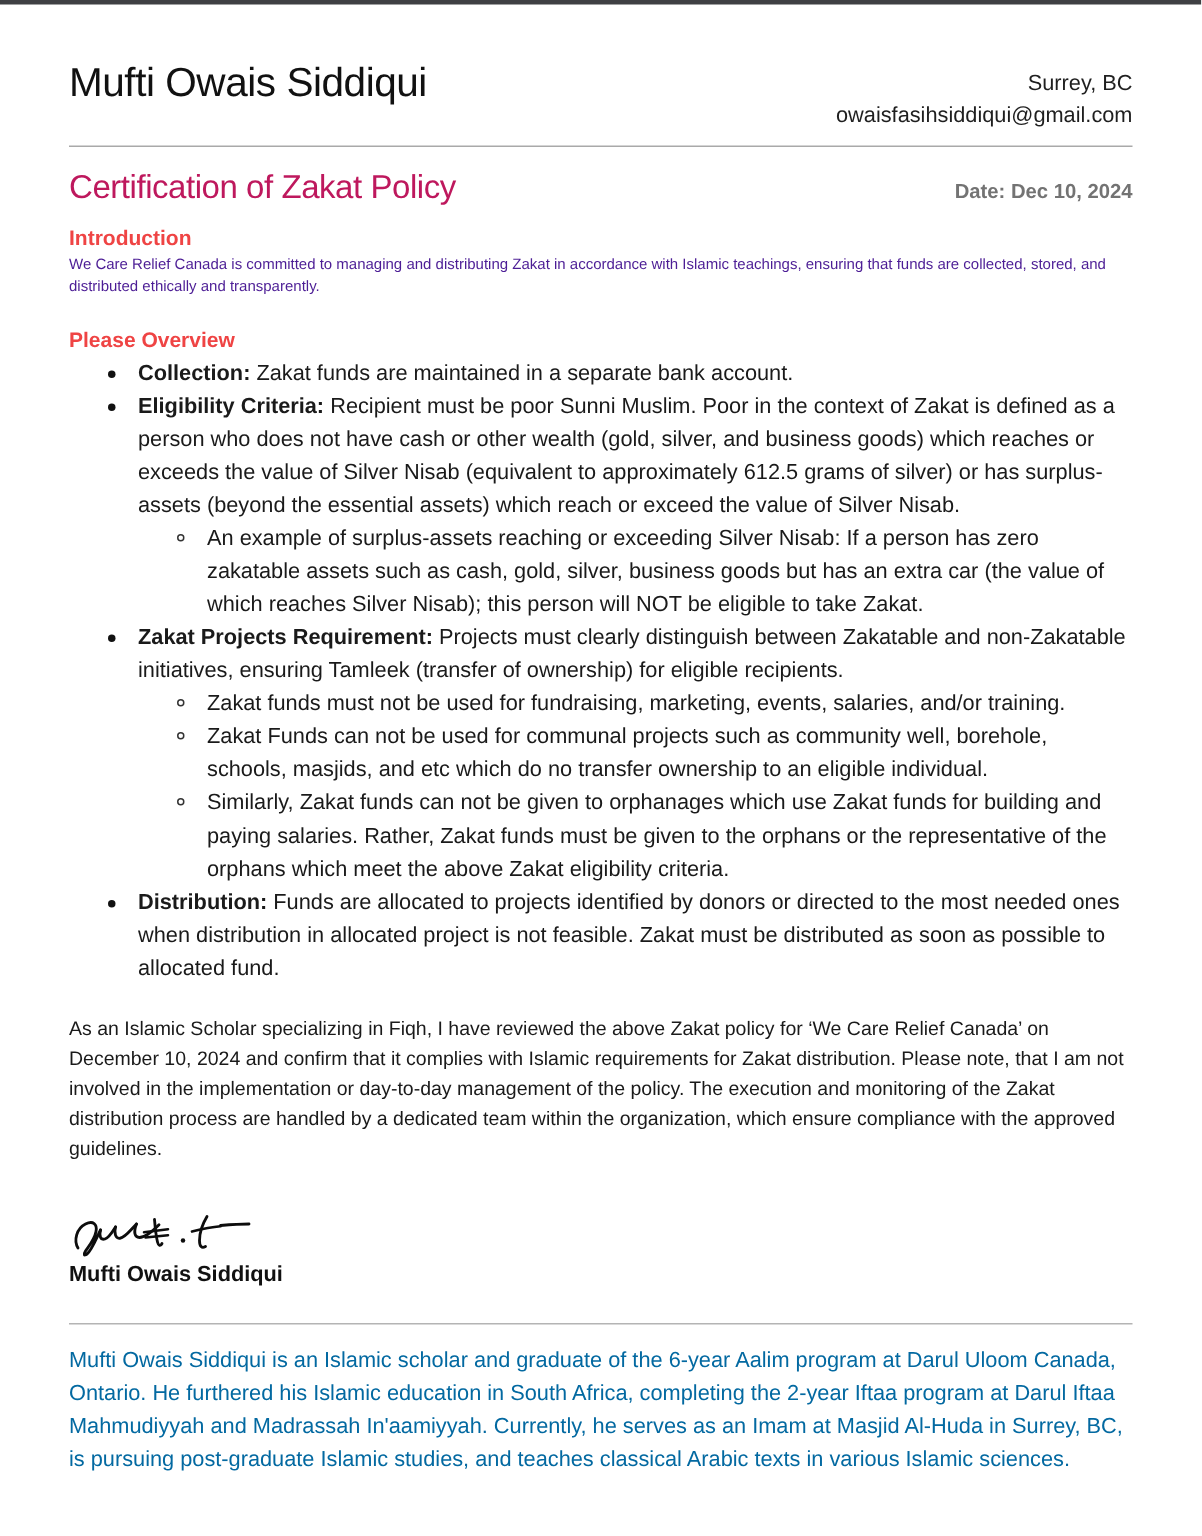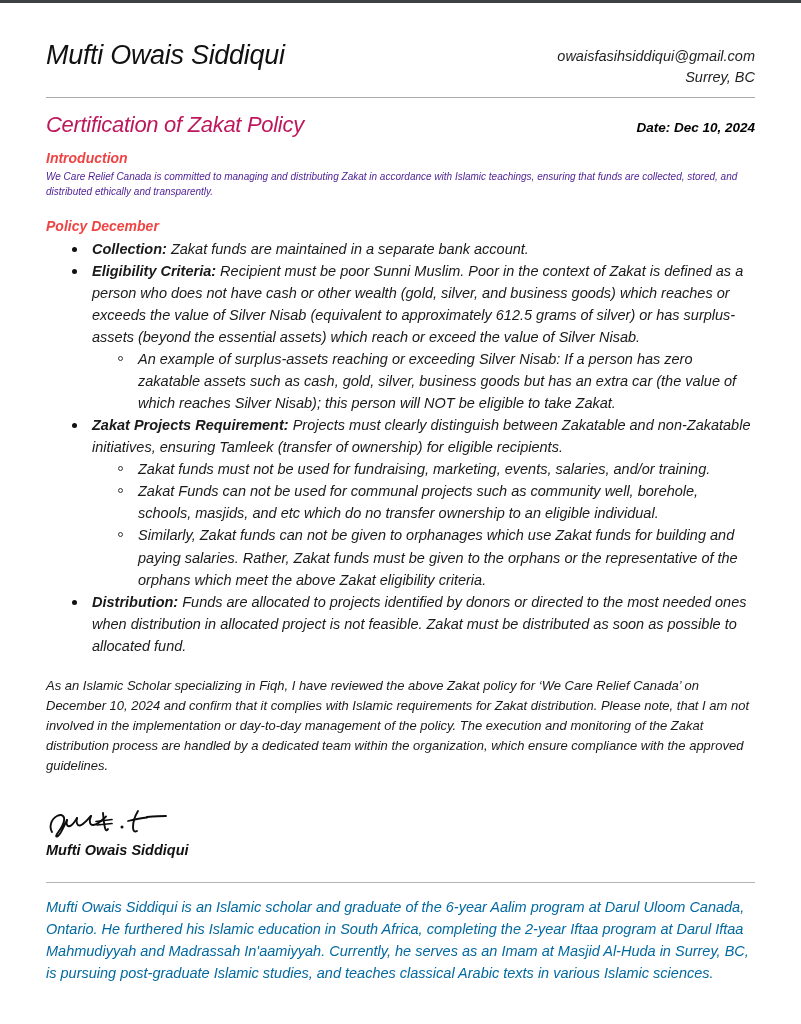--- a/index.html
+++ b/index.html
@@ -11,21 +11,20 @@
     font-family: "Liberation Sans", sans-serif;
     color: #1a1a1a;
   }
   .page {
     position: relative;
     width: 801px;
     height: 1024px;
     background: #ffffff;
     box-sizing: border-box;
     overflow: hidden;
-    font-style: italic;
   }
   .top-edge-bar {
     position: absolute;
     top: 0;
     left: 0;
     width: 801px;
     height: 3px;
     background: #3f4043;
   }
   .content {
@@ -78,21 +77,21 @@
   .doc-title {
     font-size: 22px;
     font-weight: 400;
     letter-spacing: -0.3px;
     color: #be185d;
     line-height: 1.15;
   }
   .doc-date {
     font-size: 13.5px;
     font-weight: bold;
-    color: #000000;
+    color: #737373;
     white-space: nowrap;
   }
 
   
   h2.section-heading {
     font-size: 14px;
     font-weight: bold;
     margin: 12px 0 1px 0;
     color: #ef4444;
     line-height: 1.3;
@@ -189,36 +188,36 @@
 
 <div class="page">
 
   <div class="top-edge-bar"></div>
 
   <div class="content">
 
     <div class="letterhead">
       <div class="scholar-name">Mufti Owais Siddiqui</div>
       <div class="contact-block">
+        <span class="contact-line">Surrey, BC</span>
         <span class="contact-line">owaisfasihsiddiqui@gmail.com</span>
-        <span class="contact-line">Surrey, BC</span>
       </div>
     </div>
 
     <hr class="rule">
 
     <div class="title-row">
       <div class="doc-title">Certification of Zakat Policy</div>
       <div class="doc-date">Date: Dec 10, 2024</div>
     </div>
 
     <h2 class="section-heading">Introduction</h2>
     <p class="body-text">We Care Relief Canada is committed to managing and distributing Zakat in accordance with Islamic teachings, ensuring that funds are collected, stored, and distributed ethically and transparently.</p>
 
-    <h2 class="section-heading tight">Policy December</h2>
+    <h2 class="section-heading tight">Please Overview</h2>
 
     <ul class="bullets">
 
       <li class="bullet">
         <span class="lead">Collection:</span><span> Zakat funds are maintained in a separate bank account.</span>
       </li>
 
       <li class="bullet">
         <span class="lead">Eligibility Criteria:</span><span> Recipient must be poor Sunni Muslim. Poor in the context of Zakat is defined as a person who does not have cash or other wealth (gold, silver, and business goods) which reaches or exceeds the value of Silver Nisab (equivalent to approximately 612.5 grams of silver) or has surplus-assets (beyond the essential assets) which reach or exceed the value of Silver Nisab.</span>
         <ul class="subbullets">

